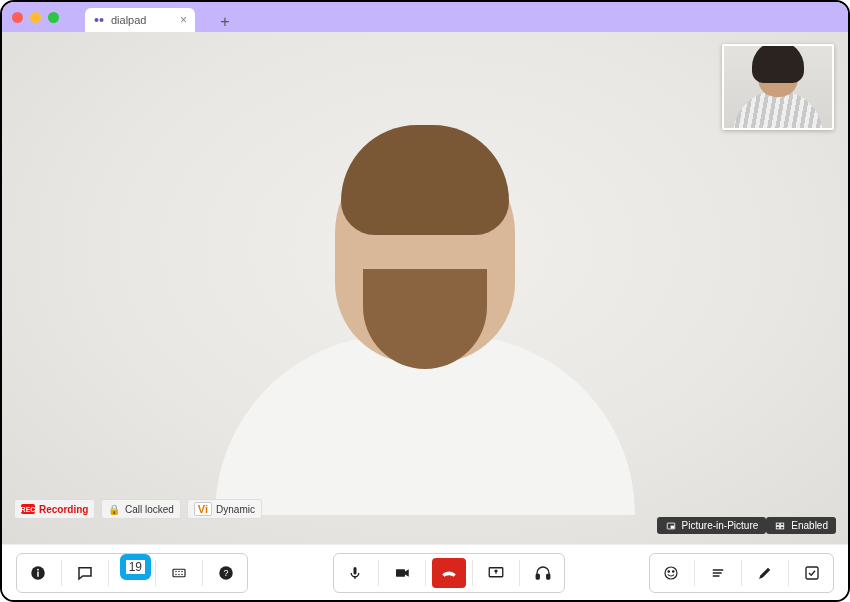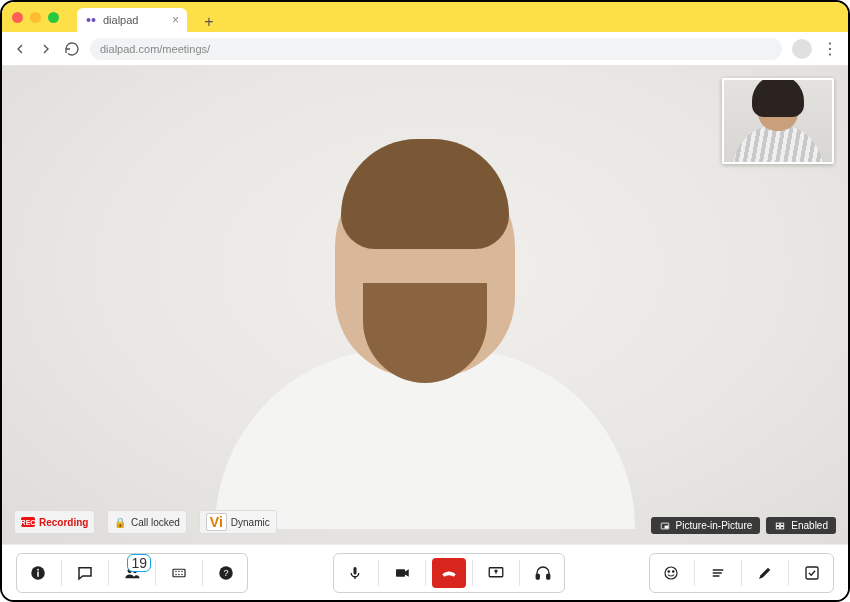--- a/index.html
+++ b/index.html
@@ -5,23 +5,23 @@
   * { box-sizing: border-box; margin: 0; padding: 0; }
   html, body { width: 850px; height: 602px; font-family: -apple-system, BlinkMacSystemFont, "Segoe UI", Arial, sans-serif; }
   .window {
     width: 850px; height: 602px;
     border: 2px solid #000; border-radius: 14px;
     background: #fff; overflow: hidden; position: relative;
     display: flex; flex-direction: column;
   }
   
   .tab-strip {
-    height: 30px; background: #fde047;
+    height: 30px; background: #c4b5fd;
     display: flex; align-items: flex-end; padding: 0 8px;
-    gap: 12px;
+    gap: 20px;
   }
   .traffic-lights { display: flex; gap: 7px; align-items: center; height: 100%; padding: 0 6px 0 2px; }
   .tl { width: 11px; height: 11px; border-radius: 50%; }
   .tl.red { background:#ff5f57; } .tl.yellow { background:#febc2e; } .tl.green { background:#28c840; }
   .tab {
     height: 24px; background:#fff; border-radius: 6px 6px 0 0;
     display:flex; align-items:center; gap:6px; padding: 0 8px;
     font-size: 11px; color:#555; min-width: 110px;
   }
   .tab .favicon { width:12px; height:12px; display:flex; align-items:center; }
@@ -62,34 +62,34 @@
     background: linear-gradient(#e4e2df,#d8d6d2);
     box-shadow: 0 1px 4px rgba(0,0,0,0.25);
     overflow:hidden;
   }
   .person-pip { position:absolute; left:50%; top:60%; transform:translate(-50%,-50%); }
   .head-pip { width:40px; height:48px; background:#caa07c; border-radius: 22px 22px 20px 20px; margin:0 auto; position:relative; }
   .hair-pip { position:absolute; top:-8px; left:-6px; right:-6px; height:42px; background:#2b2320; border-radius: 26px 26px 12px 12px; }
   .shoulders-pip { width:90px; height:50px; background: repeating-linear-gradient(100deg,#c9c9c9 0 4px,#efefef 4px 8px); border-radius: 44px 44px 0 0; margin-top:-6px; }
 
   
-  .status-chips { position:absolute; left:12px; bottom:10px; display:flex; gap:12px; }
+  .status-chips { position:absolute; left:12px; bottom:25px; display:flex; gap:6px; }
   .chip {
     display:flex; align-items:center; gap:4px;
     background: rgba(245,245,245,0.9);
     border-radius:3px; padding:2px 6px; font-size:10px; color:#333;
     border:1px solid #ddd;
   }
   .rec-dot { width:14px; height:10px; background:#e11; border-radius:2px; display:flex; align-items:center; justify-content:center; color:#fff; font-size:7px; font-weight:bold; }
   .rec-text { color:#d11; font-weight:600; }
   .lock-ic { font-size:10px; }
-  .vi-badge { background:#fff; border:1px solid #ccc; color:#e07b00; font-weight:700; padding:0 3px; border-radius:2px; font-size:14px; }
-
-  
-  .mode-pills { position:absolute; right:12px; bottom:10px; display:flex; gap:6px; }
+  .vi-badge { background:#fff; border:1px solid #ccc; color:#e07b00; font-weight:700; padding:0 3px; border-radius:2px; font-size:11px; }
+
+  
+  .mode-pills { position:absolute; right:12px; bottom:10px; display:flex; }
   .pill {
     display:flex; align-items:center; gap:5px;
     background:#3a3a3a; color:#fff; font-size:10px;
     padding:3px 8px; border-radius:3px;
   }
   .pill svg, .pill .pic { width:12px; height:10px; }
 
   
   .toolbar {
     height:56px; background:#fff; border-top:1px solid #eee;
@@ -98,22 +98,22 @@
   }
   .tb-group { display:flex; gap:6px; border:1px solid #d0d0d0; border-radius:6px; padding:4px; align-items:center; }
   .tb-btn {
     width:34px; height:30px; display:flex; align-items:center; justify-content:center;
     border-radius:4px; background:#fff; color:#222; position:relative;
   }
   .tb-sep { width:1px; height:26px; background:#e5e5e5; }
   .tb-btn.red { background:#d8261c; color:#fff; }
   .tb-btn svg { width:18px; height:18px; }
   .badge {
-    position:absolute; top:-4px; right:-2px; font-size:14px; background:#fff;
-    border:1px solid #0ea5e9; border-radius:6px; padding:0 3px; color:#333;
+    position:absolute; top:-4px; right:-2px; font-size:12px; background:#fff;
+    border:6px solid #0ea5e9; border-radius:6px; padding:0 3px; color:#333;
   }
 </style>
 </head>
 <body>
 
 <div class="window">
 
   <div class="tab-strip">
     <div class="traffic-lights">
       <div class="tl red"></div>
@@ -127,43 +127,20 @@
             <circle cx="17" cy="12" r="4"></circle>
           </svg>
       </span>
       <span>dialpad</span>
       <span style="flex:1"></span>
       <span class="close">×</span>
     </div>
     <div class="newtab">+</div>
   </div>
 
-  <div class="addr-row">
-    <div class="nav-icn">
-      <svg viewBox="0 0 24 24" fill="none" stroke="#555" stroke-width="2">
-          <polyline points="15 18 9 12 15 6"></polyline>
-        </svg>
-    </div>
-    <div class="nav-icn">
-      <svg viewBox="0 0 24 24" fill="none" stroke="#555" stroke-width="2">
-          <polyline points="9 18 15 12 9 6"></polyline>
-        </svg>
-    </div>
-    <div class="nav-icn">
-      <svg viewBox="0 0 24 24" fill="none" stroke="#555" stroke-width="2">
-          <path d="M3 12a9 9 0 1 1 3 6.7"></path>
-          <polyline points="3 18 3 12 9 12" transform="translate(0 0)"></polyline>
-        </svg>
-    </div>
-    <div class="addr-bar">
-      <span>dialpad.com/meetings/</span>
-    </div>
-    <div class="profile-dot"></div>
-    <div class="kebab">⋮</div>
-  </div>
 
   <div class="video-area">
     <div class="main-video">
       <div class="person-main">
         <div class="head-main">
             <div class="hair-main"></div>
             <div class="beard-main"></div>
           </div>
         <div class="shoulders-main"></div>
       </div>

